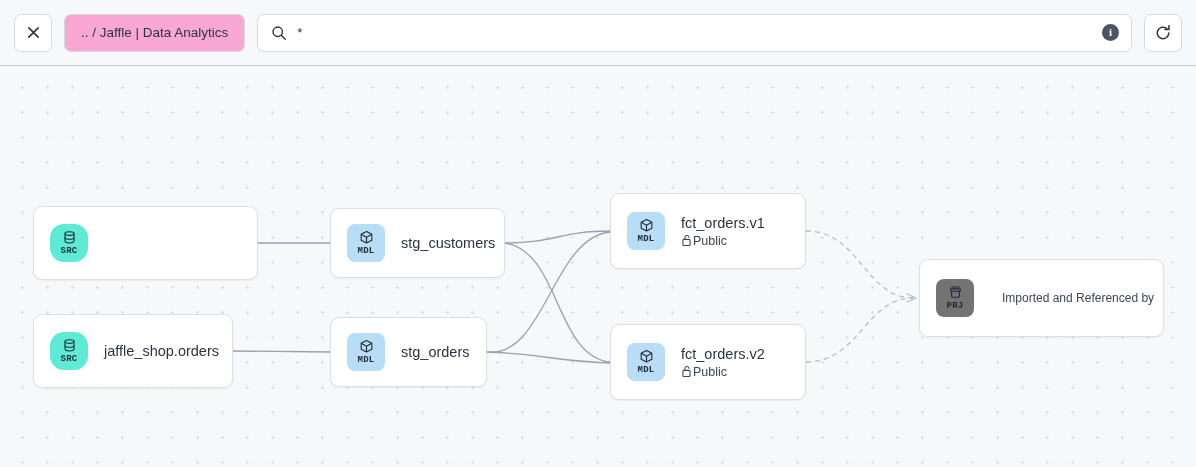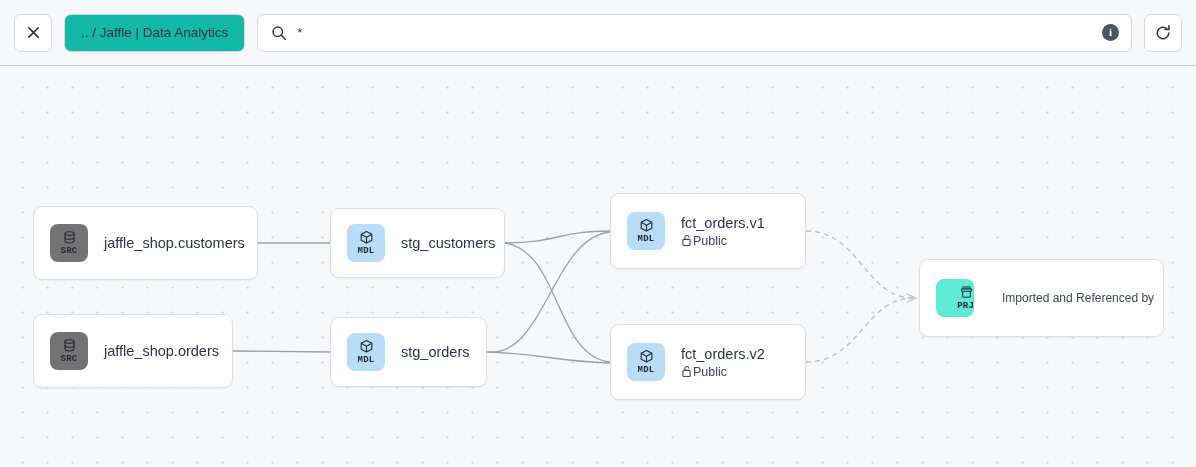--- a/index.html
+++ b/index.html
@@ -38,21 +38,21 @@
     display: flex;
     align-items: center;
     justify-content: center;
     box-sizing: border-box;
     cursor: pointer;
   }
   .breadcrumb-btn {
     height: 38px;
     border: 1px solid #d6d9e0;
     border-radius: 7px;
-    background: #14b8a6;
+    background: #f9a8d4;
     display: flex;
     align-items: center;
     justify-content: center;
     padding: 0 16px;
     box-sizing: border-box;
     font-size: 13.5px;
     color: #2b3440;
     white-space: nowrap;
     cursor: pointer;
   }
@@ -140,23 +140,23 @@
   .badge .bsvg { display: block; }
   .badge .blabel {
     font-size: 9px;
     font-weight: 700;
     letter-spacing: .2px;
     color: #1f2a37;
     line-height: 10px;
     margin-top: 1px;
     font-family: Liberation Mono, monospace;
   }
-  .badge-src { background: #737373; }
+  .badge-src { background: #5eead4; border-radius: 14px; }
   .badge-mdl { background: #b9ddf7; }
-  .badge-prj { background: #5eead4; align-items: flex-end; }
+  .badge-prj { background: #737373; }
 
   .node-title {
     font-size: 14.5px;
     color: #2b3440;
     white-space: nowrap;
   }
   .node-text { display: flex; flex-direction: column; gap: 3px; }
   .node-sub {
     display: flex;
     align-items: center;
@@ -225,23 +225,20 @@
   </svg>
 
   <div class="node" style="left:33px; top:140px; width:225px; height:74px;">
     <div class="badge badge-src">
       <svg class="bsvg" width="15" height="15" viewBox="0 0 18 18">
         <ellipse cx="9" cy="4.2" rx="5.4" ry="2.2" stroke="#1f2a37" stroke-width="1.3" fill="none"></ellipse>
         <path d="M3.6,4.2 L3.6,13.3 C3.6,14.5 6.0,15.5 9,15.5 C12,15.5 14.4,14.5 14.4,13.3 L14.4,4.2" stroke="#1f2a37" stroke-width="1.3" fill="none"></path>
         <path d="M3.6,8.9 C3.6,10.1 6.0,11.1 9,11.1 C12,11.1 14.4,10.1 14.4,8.9" stroke="#1f2a37" stroke-width="1.3" fill="none"></path>
       </svg>
       <span class="blabel">SRC</span>
-    </div>
-    <div class="node-text">
-      <span class="node-title">jaffle_shop.customers</span>
     </div>
   </div>
 
   <div class="node" style="left:33px; top:248px; width:200px; height:74px;">
     <div class="badge badge-src">
       <svg class="bsvg" width="15" height="15" viewBox="0 0 18 18">
         <ellipse cx="9" cy="4.2" rx="5.4" ry="2.2" stroke="#1f2a37" stroke-width="1.3" fill="none"></ellipse>
         <path d="M3.6,4.2 L3.6,13.3 C3.6,14.5 6.0,15.5 9,15.5 C12,15.5 14.4,14.5 14.4,13.3 L14.4,4.2" stroke="#1f2a37" stroke-width="1.3" fill="none"></path>
         <path d="M3.6,8.9 C3.6,10.1 6.0,11.1 9,11.1 C12,11.1 14.4,10.1 14.4,8.9" stroke="#1f2a37" stroke-width="1.3" fill="none"></path>
       </svg>

